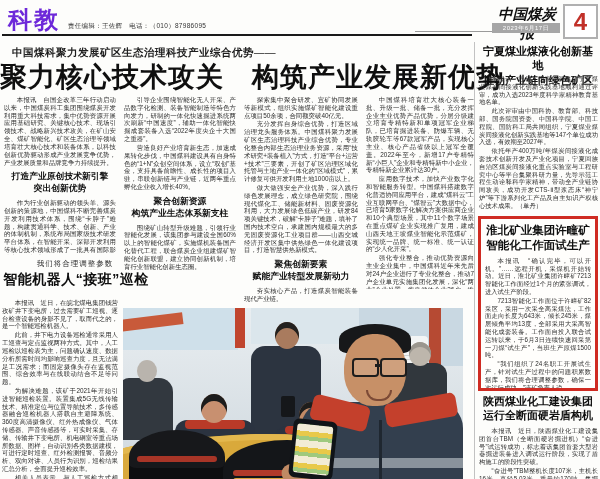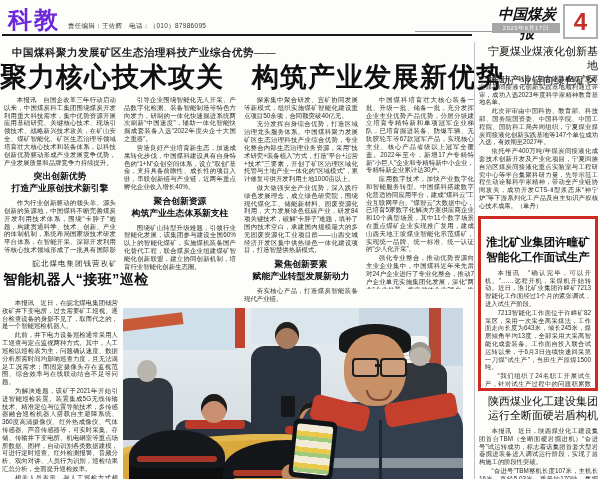--- a/index.html
+++ b/index.html
@@ -36,28 +36,28 @@
     line-height:1.35;text-align:center;text-indent:0;margin:5px 0 4px 0;color:#111;}
   
   .robot-kicker{position:absolute;left:0;top:259px;width:150px;text-align:center;
     font-family:"Liberation Serif","DejaVu Serif",serif;font-size:7.5px;color:#2a2a2a;letter-spacing:1px;}
   .robot-headline{position:absolute;left:0;top:271px;width:152px;text-align:center;
     font-size:14px;font-weight:900;color:#0f0f0f;letter-spacing:.5px;}
   .robot-body{left:2px;top:299px;width:116px;height:180px;position:absolute;overflow:hidden;
     font-size:6.4px;line-height:1.22;text-align:justify;color:#2d2d2d;}
   
   .v-divider{position:absolute;left:474px;top:42px;width:1px;height:437px;background:#c2c2c2;}
-  .side-title{position:absolute;left:478px;width:120px;text-align:right;
-    font-weight:400;font-size:11px;line-height:1.3;color:#0f0f0f;}
+  .side-title{position:absolute;left:478px;width:120px;text-align:center;
+    font-weight:700;font-size:11px;line-height:1.3;color:#0f0f0f;}
   .side-body{position:absolute;overflow:hidden;font-size:6.3px;line-height:1.24;text-align:justify;color:#2d2d2d;}
   .title-a{top:44px;}
   .body-a{left:479px;top:75px;width:119px;height:139px;}
   .red-box{position:absolute;left:478px;top:216px;width:120px;height:175px;box-sizing:border-box;
     border:3px solid #cf2b22;background:#fffefc;padding:3px 4px;overflow:hidden;}
-  .red-box .box-title{text-align:center;font-weight:900;font-size:11.5px;line-height:1.3;color:#0f0f0f;margin:13px 0 4px 0;}
+  .red-box .box-title{text-align:center;font-weight:900;font-size:11.5px;line-height:1.3;color:#0f0f0f;margin:1px 0 4px 0;}
   .red-box .box-body{font-size:6.3px;line-height:1.24;text-align:justify;color:#2d2d2d;}
   .title-c{top:394px;}
   .body-c{left:479px;top:427px;width:119px;height:52px;}
   
   .photo{position:absolute;left:123px;top:308px;width:340px;height:171px;overflow:hidden;
     background:linear-gradient(#e9eef1,#cfd8de);}
   .photo *{position:absolute;}
   .win1{left:0;top:0;width:115px;height:42px;background:#cfe0ea;}
   .win2{left:128px;top:0;width:112px;height:36px;background:#dbe6ec;}
   .win3{left:236px;top:0;width:104px;height:58px;background:#c9d8e2;}
@@ -118,22 +118,22 @@
   <div class="date-strip">2023年6月17日</div>
   <div class="page-number-box">
     <span>4</span>
   </div>
 
   <div class="kicker">中国煤科聚力发展矿区生态治理科技产业综合优势——</div>
   <div class="headline">聚力核心技术攻关　构筑产业发展新优势</div>
   <div class="news-col col-1">
       <div class="para">本报讯　自国企改革三年行动启动以来，中国煤炭科工集团围绕煤炭开发利用重大科技需求，集中优势资源开展应用基础研究、关键核心技术、现场引领技术、战略新兴技术攻关，在矿山安全、煤矿智能化、矿区生态治理等领域培育壮大核心技术和装备体系，以科技创新优势驱动形成产业发展竞争优势，产业发展质量和品牌竞争力持续提升。</div>
       <div class="subhead">
+        <div>打造产业原创技术新引擎</div>
         <div>突出创新优势</div>
-        <div>打造产业原创技术新引擎</div>
       </div>
       <div class="para">作为行业创新驱动的领头羊、源头创新的策源地，中国煤科不断完善煤炭开发利用技术体系，围绕“卡脖子”难题，构建贯通科学、技术、创新、产业的体制机制，系统布局国家级技术研发平台体系，在智能开采、深部开发利用等核心技术领域形成了一批具有国际影响力的原创成果。</div>
     </div>
   <div class="news-col col-2">
       <div class="para">引导企业围绕智能化无人开采、产品数字化检测、装备智能制造等特色方向发力，研制的一体化快速掘进系统两次刷新“中国速度”，辅助一体化智能快掘成套装备入选“2022年度央企十大国之重器”。</div>
       <div class="para">营造良好产业培育新生态，加速成果转化步伐，中国煤科建设具有自身特色的“1+N”众创空间体系，设立“双创”基金，支持具备前瞻性、成长性的项目入驻，串联创新链与产业链，近两年重点孵化企业收入增长40%。</div>
       <div class="subhead">
         <div>聚合创新资源</div>
         <div>构筑产业生态体系新支柱</div>
       </div>
@@ -148,21 +148,21 @@
         <div>赋能产业转型发展新动力</div>
       </div>
       <div class="para">夯实核心产品，打造煤炭智能装备现代产业链。</div>
     </div>
   <div class="news-col col-4">
       <div class="para">中国煤科培育壮大核心装备一批、升级一批、储备一批，充分发挥企业主业优势产品优势，分层分级建立培育专精特新和单项冠军企业梯队，已培育掘进装备、防爆车辆、无轨胶轮车等67款冠军产品，实现核心主业、核心产品省级以上冠军全覆盖。2022年至今，新增17户专精特新“小巨人”企业和专精特新中小企业，专精特新企业累计达30户。</div>
       <div class="para">应用数字技术，加快产业数字化和智能服务转型。中国煤科搭建数字化普适协同应用平台，建成“煤科云”工业互联网平台、“煤智云”大数据中心，已培育5家数字化解决方案供应商企业和10个典型场景，其中11个数字场景在重点煤矿企业实现推广复用，建成山西天地王坡煤业智能化示范煤矿，实现统一品牌、统一标准、统一认证的“少人化开采”。</div>
       <div class="para">强化专业整合，推动优势资源向主业企业集中，中国煤科近年来先后对24户企业进行了专业化整合，推动7户企业单元实施集团化发展，深化“两非”企业处置、瘦身健体企业36户，推动产业链向绿色矿区、新兴装备等领域布局，经营质量实现了“1+1＞2”整合效应。（本报记者）</div>
     </div>
 
-  <div class="robot-kicker">皖北煤电集团钱营孜矿</div>
+  <div class="robot-kicker">我们将合理调整参数</div>
   <div class="robot-headline">智能机器人“接班”巡检</div>
   <div class="robot-body">
       <div class="para">本报讯　近日，在皖北煤电集团钱营孜矿井下变电所，过去需要矿工巡视、逐台检查设备的身影不见了，取而代之的，是一个智能巡检机器人。</div>
       <div class="para">此前，井下电力设备巡检通常采用人工巡查与定点监视两种方式。其中，人工巡检以巡检表为主，问题确认速度、数据分析所需时间均影响巡查力度，且无法满足工况需求；而固定摄像头存在监视范围、综合效率与在线联动结合不足等问题。</div>
       <div class="para">为解决难题，该矿于2021年开始引进智能巡检装置。装置集成5G无线传输技术、精准定位与位置导航技术，多传感器融合巡检机器人搭载自主避障系统、360度高清摄像仪、红外热成像仪、气体传感器、声音传感器等，可实时采集、存储、传输井下变电所、机电硐室等重点场所数据、图样，自动识别各类数据建模，可进行定时巡查、红外检测报警、音频分析、双向对讲、人员行为识别，巡检结果汇总分析，全面提升巡检效率。</div>
       <div class="para">相关人员表示，与人工巡检方式相比，智能巡检机器人“腿”更快、“心”更细，巡检覆盖解决井下值守难题。此外，该矿员工……</div>
     </div>
 
   <div class="photo">
     <div class="win1"></div>

